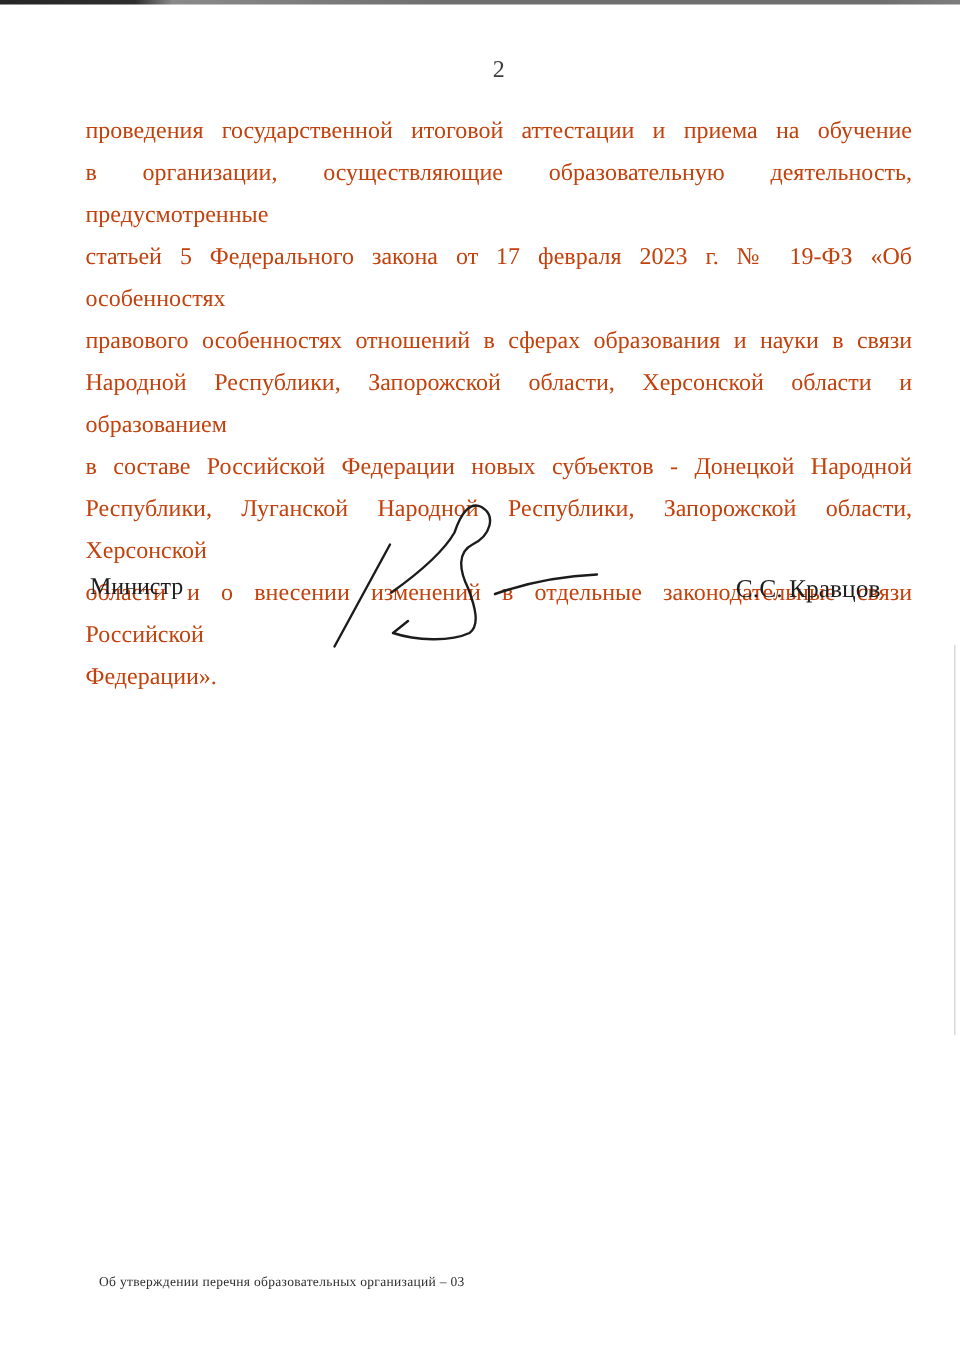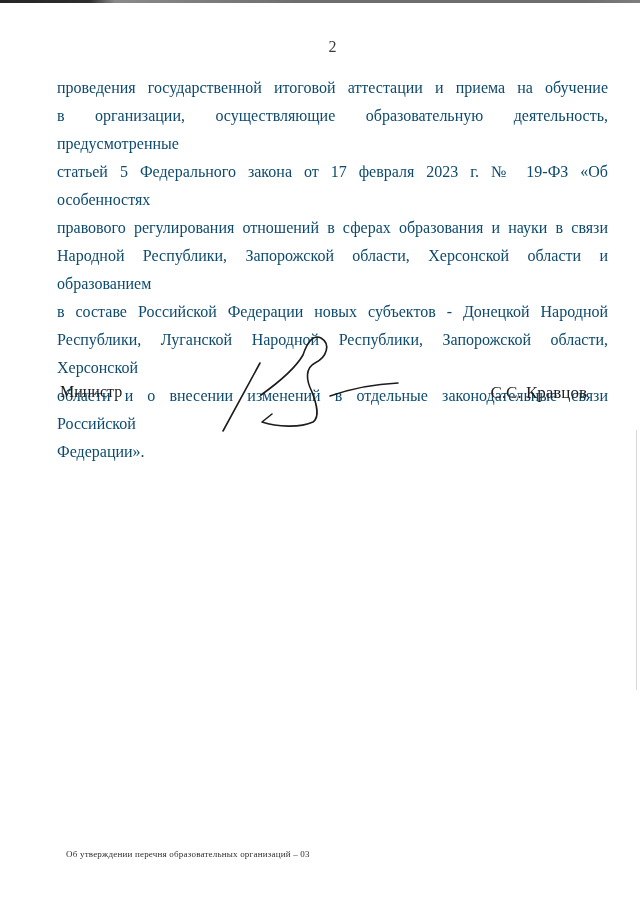--- a/index.html
+++ b/index.html
@@ -38,21 +38,21 @@
     text-align: center;
     font-size: 16px;
     color: #3c3c3c;
   }
 
   .body-text {
     position: absolute;
     top: 74px; left: 57px; width: 551px;
     font-size: 16px;
     line-height: 28px;
-    color: #0c4a6e;
+    color: #c2410c;
   }
   .text-line {
     text-align: justify;
     text-align-last: justify;
     text-justify: inter-word;
     white-space: normal;
   }
   .text-line.last {
     text-align-last: left;
   }
@@ -89,21 +89,21 @@
 
   <div class="scan-top-line"></div>
   <div class="scan-right-line"></div>
 
   <div class="page-number">2</div>
 
   <div class="body-text">
       <div class="text-line">проведения государственной итоговой аттестации и приема на обучение</div>
       <div class="text-line">в организации, осуществляющие образовательную деятельность, предусмотренные</div>
       <div class="text-line">статьей 5 Федерального закона от 17 февраля 2023 г. № 19-ФЗ «Об особенностях</div>
-      <div class="text-line">правового регулирования отношений в сферах образования и науки в связи</div>
+      <div class="text-line">правового особенностях отношений в сферах образования и науки в связи</div>
       <div class="text-line">Народной Республики, Запорожской области, Херсонской области и образованием</div>
       <div class="text-line">в составе Российской Федерации новых субъектов - Донецкой Народной</div>
       <div class="text-line">Республики, Луганской Народной Республики, Запорожской области, Херсонской</div>
       <div class="text-line">области и о внесении изменений в отдельные законодательные связи Российской</div>
       <div class="text-line last">Федерации».</div>
     </div>
 
   <span class="signer-title">Министр</span>
 
   <svg class="signature-svg" viewBox="0 0 200 120" xmlns="http://www.w3.org/2000/svg" fill="none" stroke="#1c1c1c" stroke-width="1.6" stroke-linecap="round" stroke-linejoin="round">

